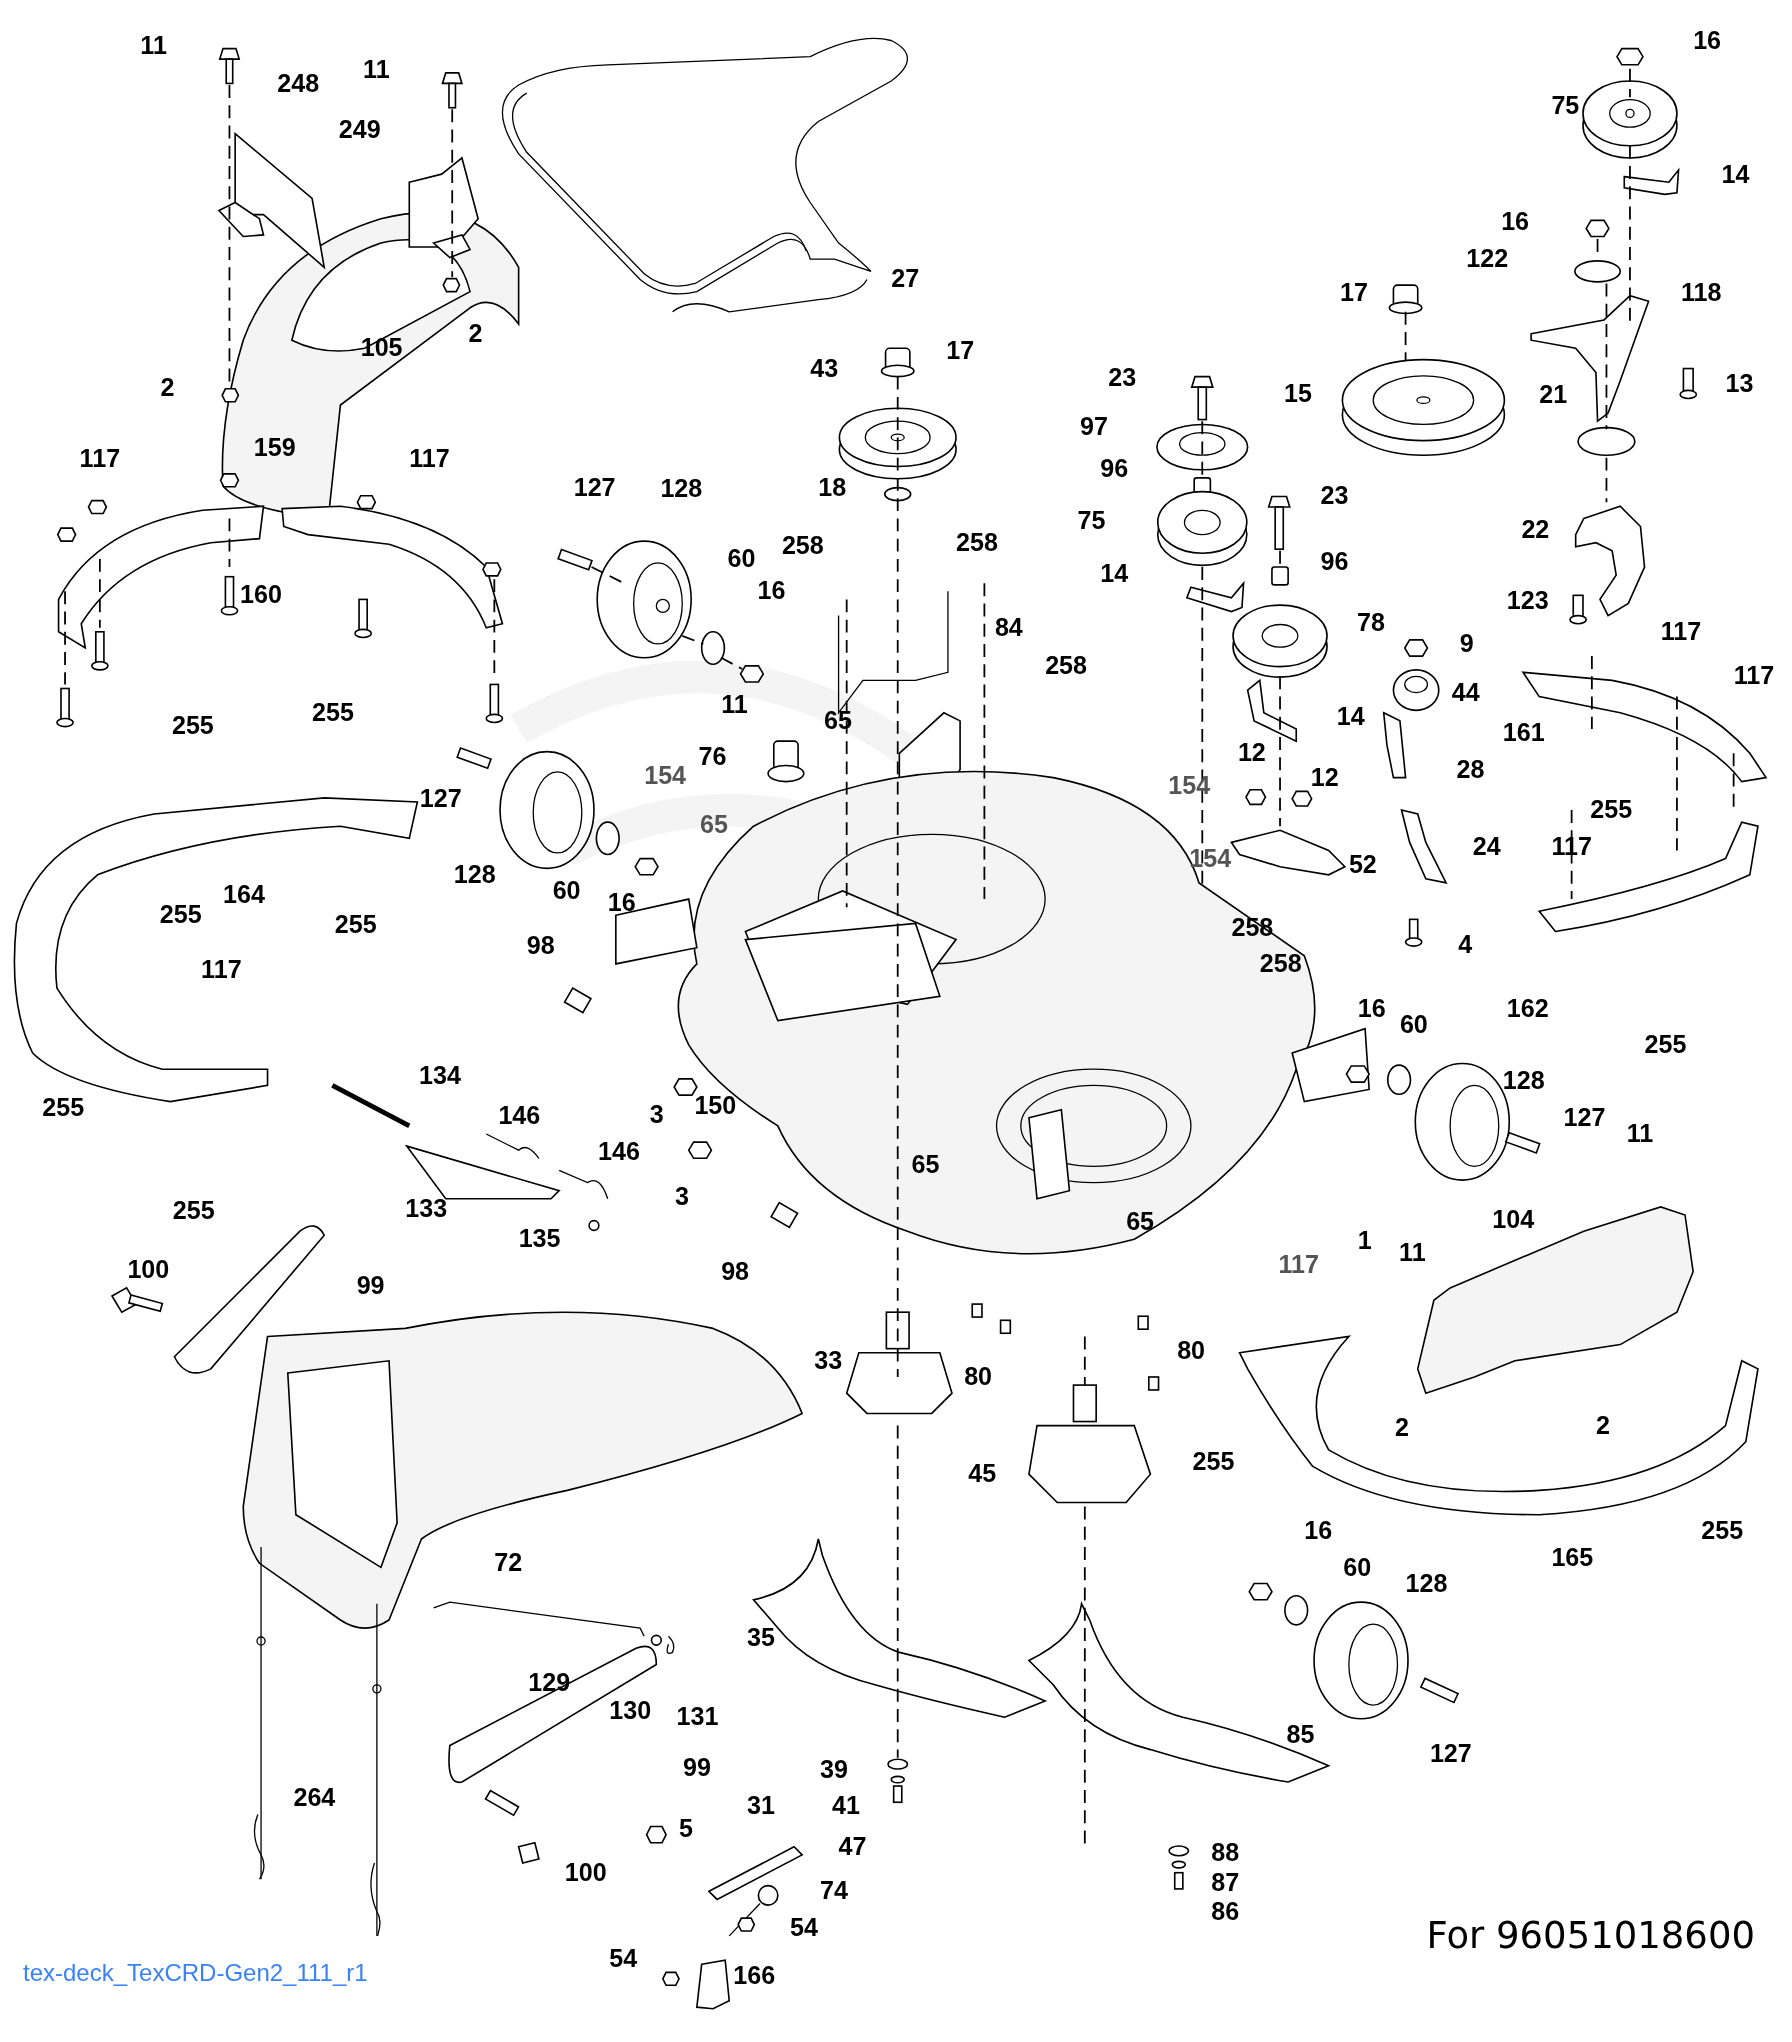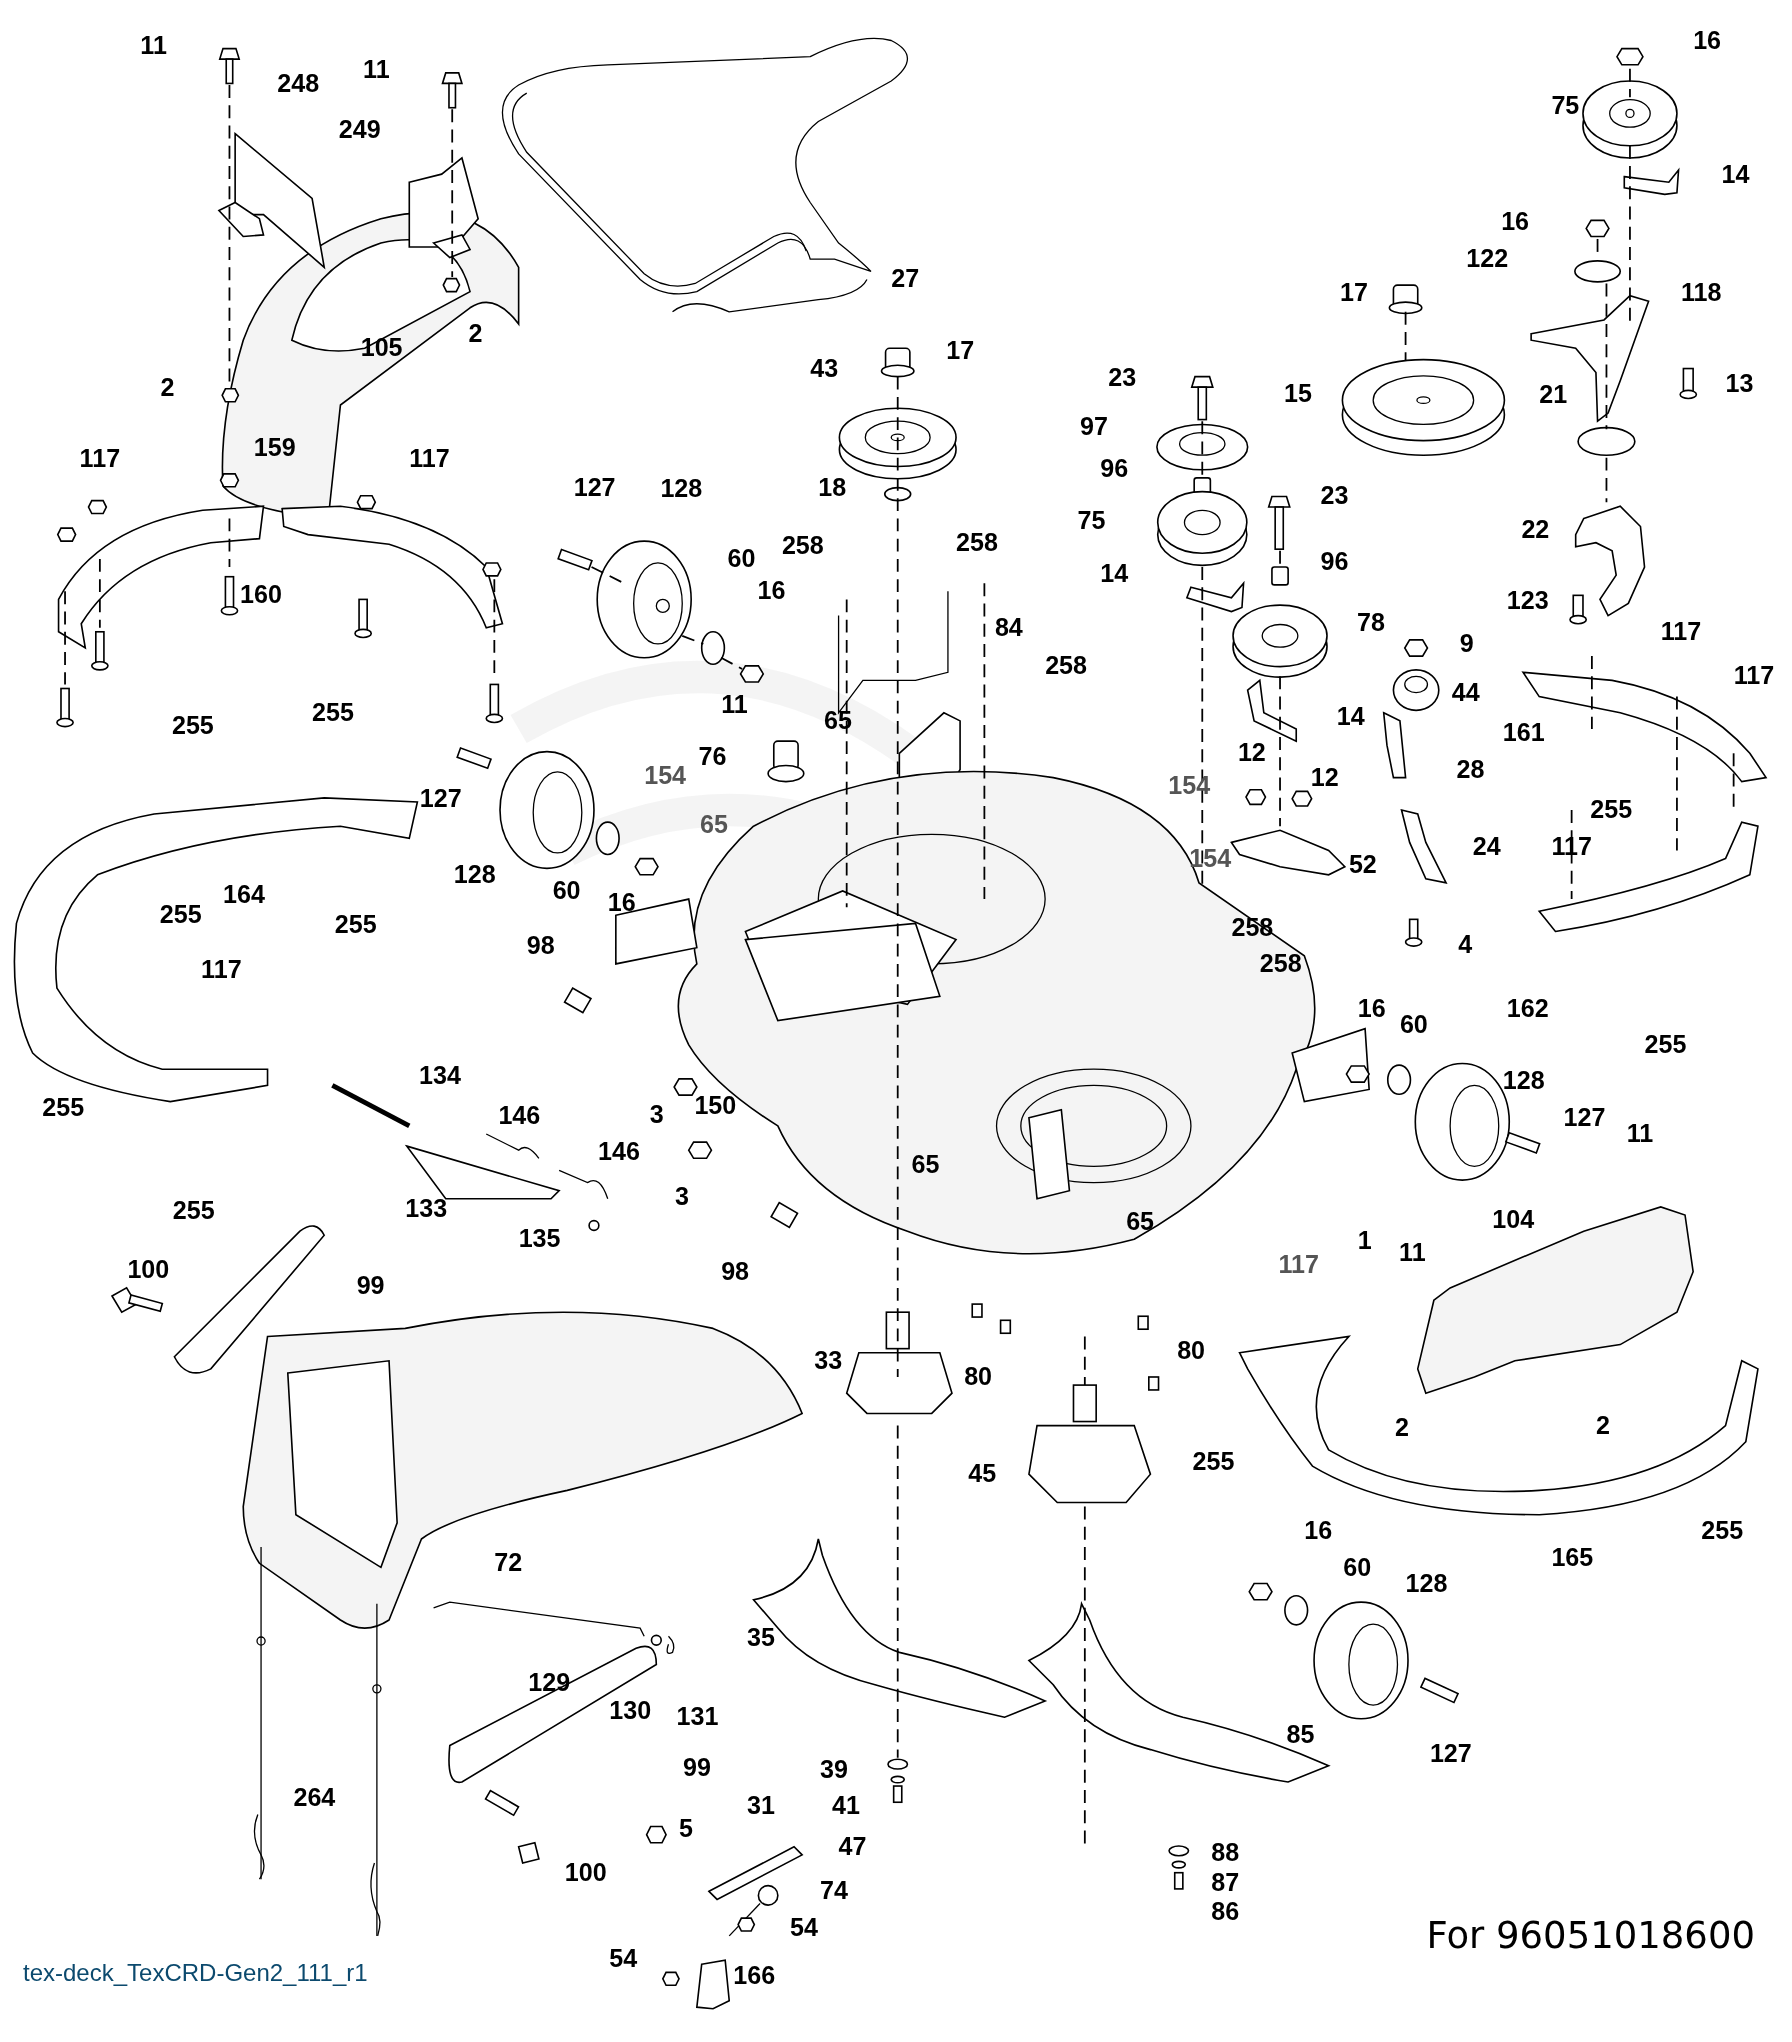--- a/index.html
+++ b/index.html
@@ -4,21 +4,21 @@
 <style>
   html, body { margin:0; padding:0; background:#ffffff; }
   body { width:1793px; height:2042px; position:relative; overflow:hidden; font-family:"Liberation Sans", sans-serif; }
   #diagram { position:absolute; left:0; top:0; width:1793px; height:2042px; }
   .lbl { font-family:"Liberation Sans", sans-serif; font-weight:bold; font-size:31px; fill:#000; }
   .lbl.gray { fill:#555; }
   .part { fill:#fff; stroke:#000; stroke-width:2; }
   .partg { fill:#f4f4f4; stroke:#000; stroke-width:2; }
   .thin { fill:none; stroke:#000; stroke-width:1.6; }
   .dash { stroke:#000; stroke-width:2.2; fill:none; stroke-dasharray:16 9; }
-  .caption-left { position:absolute; left:23px; top:1959px; font-family:"Liberation Sans", sans-serif; font-size:24px; color:#0c4a6e; }
+  .caption-left { position:absolute; left:23px; top:1959px; font-family:"Liberation Sans", sans-serif; font-size:24px; color:#3b82f6; }
   .caption-right { position:absolute; right:38px; top:1914px; font-family:"DejaVu Sans", sans-serif; font-size:37px; color:#000;margin-left:20px; }
   .watermark { fill:none; stroke:#ececec; stroke-width:40; opacity:.6; }
 </style>
 </head>
 <body>
 
 <svg id="diagram" viewBox="0 0 2213 2521" xmlns="http://www.w3.org/2000/svg">
 
   <g>
     <path class="watermark" d="M640 900 Q900 750 1150 950 Q1300 1100 1500 1400"></path>

